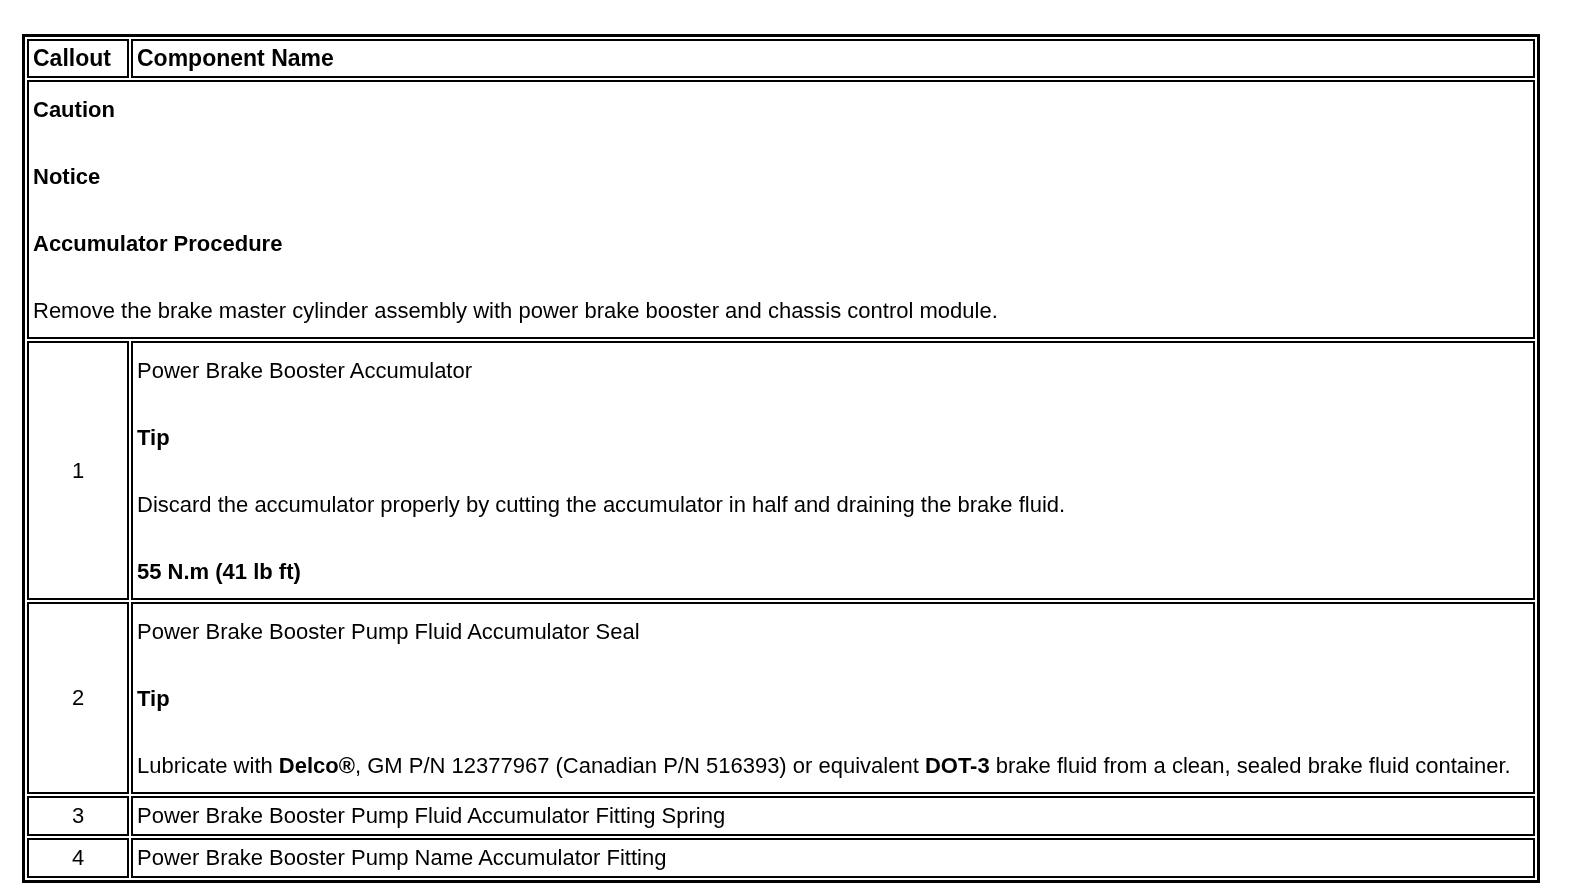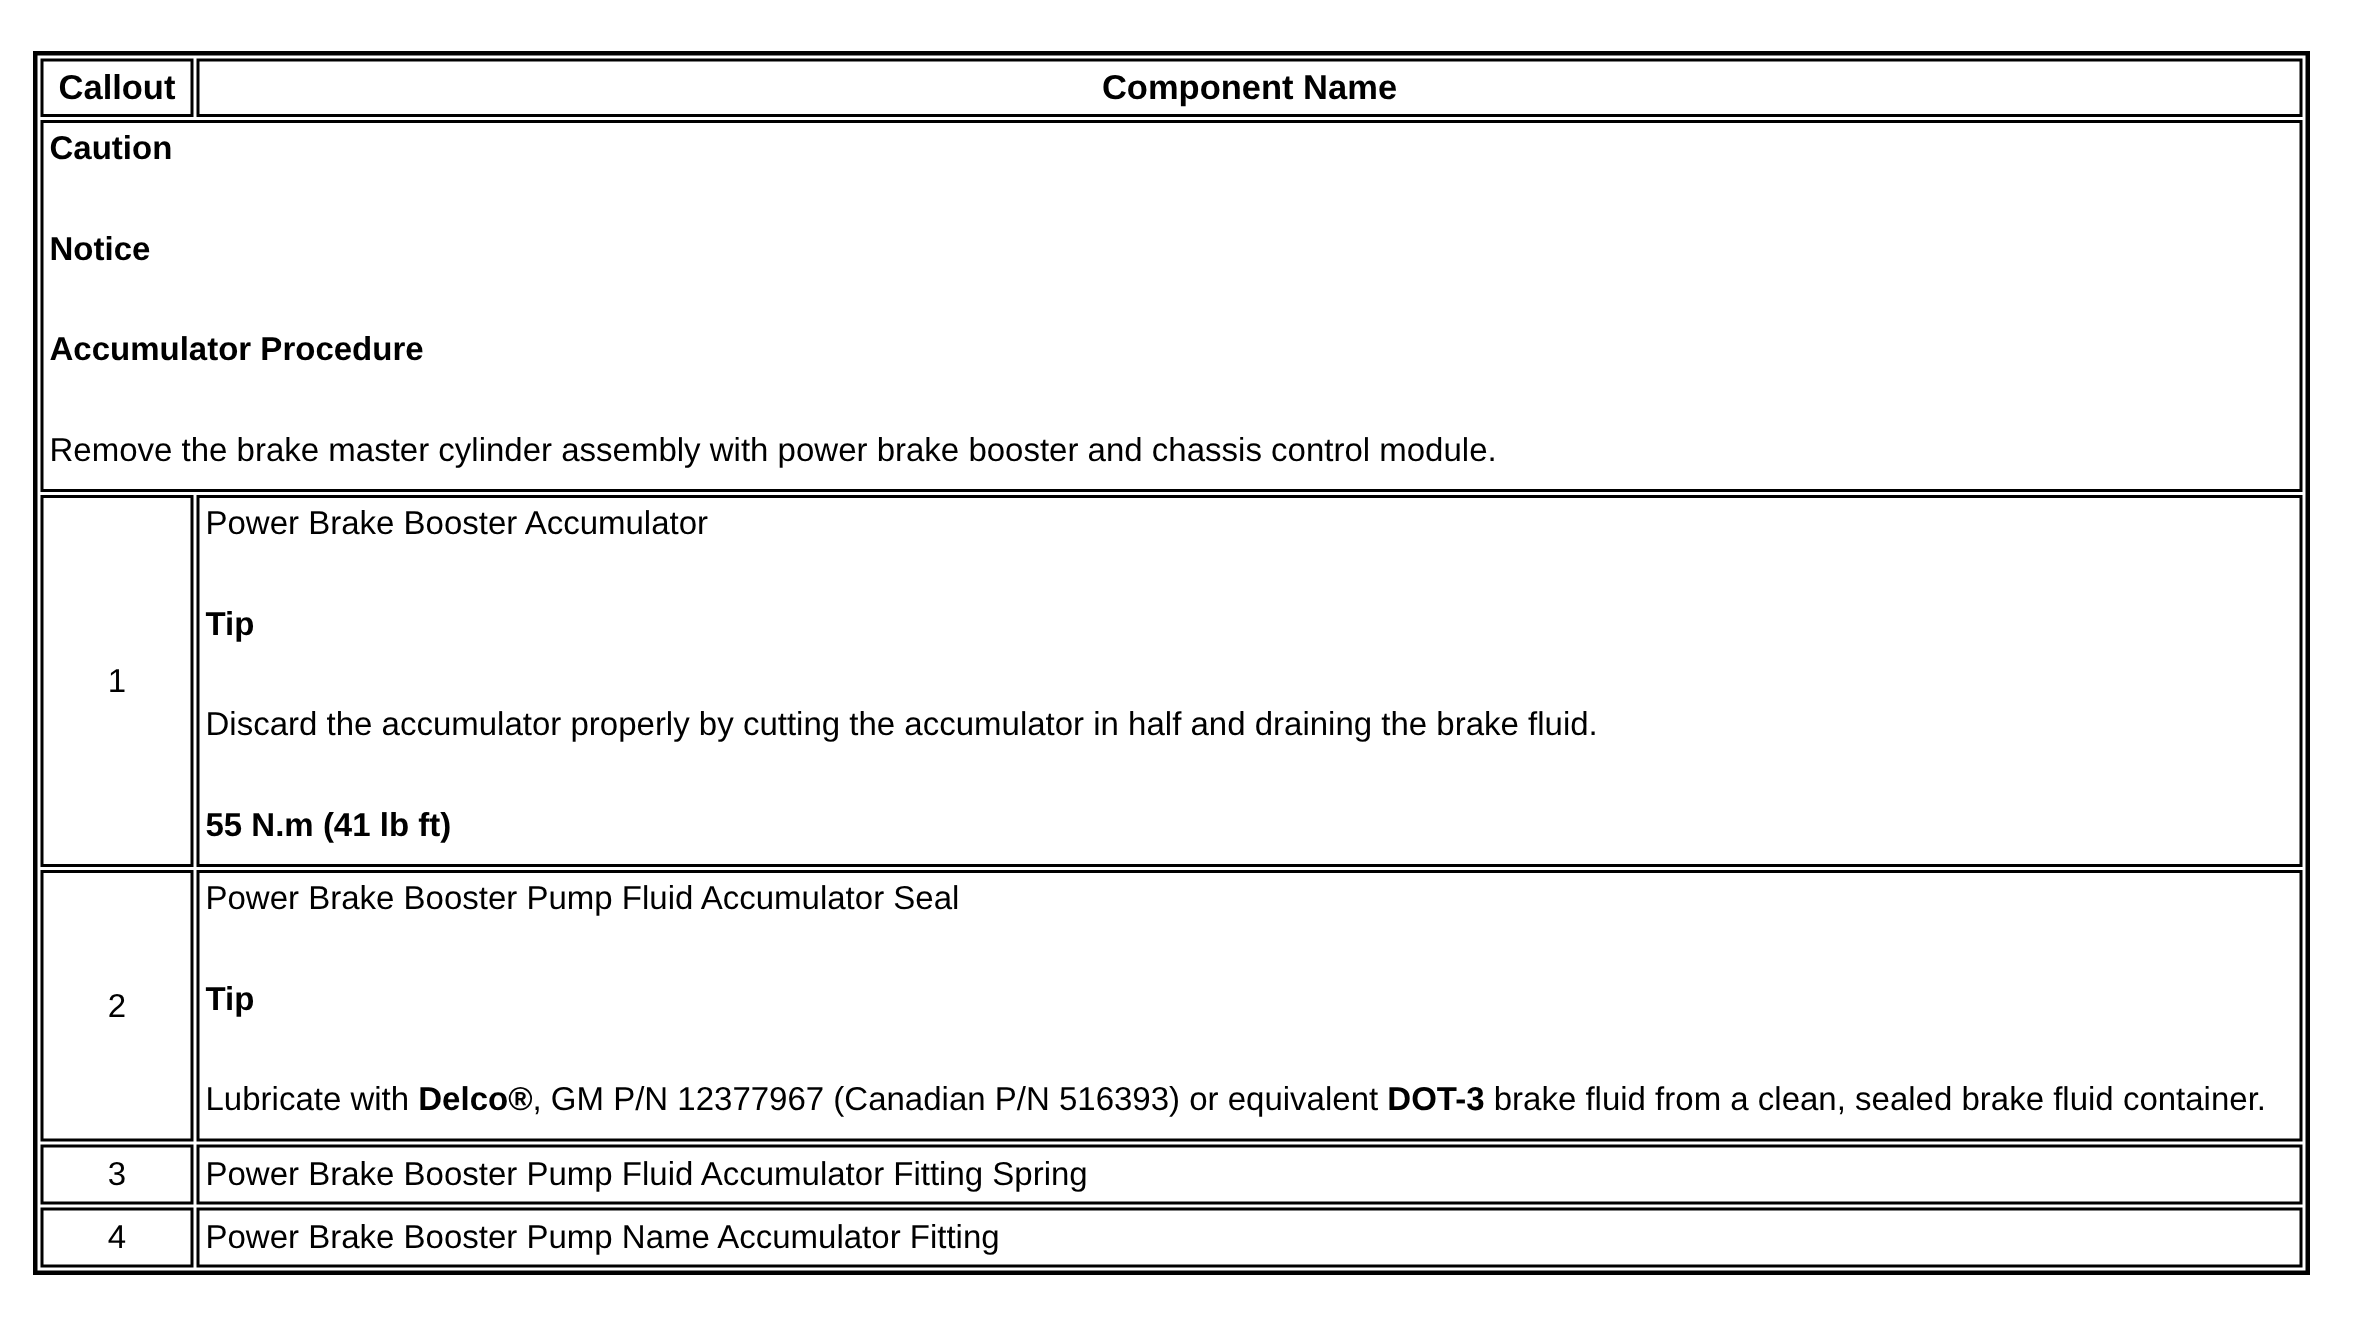--- a/index.html
+++ b/index.html
@@ -31,34 +31,32 @@
     text-align: left;
     background: #fff;
   }
   th {
     font-weight: bold;
     font-size: 23px;
     padding: 4px 4px;
   }
   th.callout-col {
     width: 90px;
-    text-align: center;
     white-space: nowrap;
   }
   th.component-col {
-    text-align: center;
   }
   td.callout-cell {
     text-align: center;
     vertical-align: middle;
     font-weight: normal;
   }
   td.content-cell p,
   td.preamble-cell p {
-    margin: 1px 0 40px 0;
+    margin: 12px 0 40px 0;
     line-height: 27px;
   }
   td.content-cell p.last,
   td.preamble-cell p.last {
     margin-bottom: 11px;
   }
   td.single-line p {
     margin: 2px 0 3px 0;
     line-height: 27px;
   }

